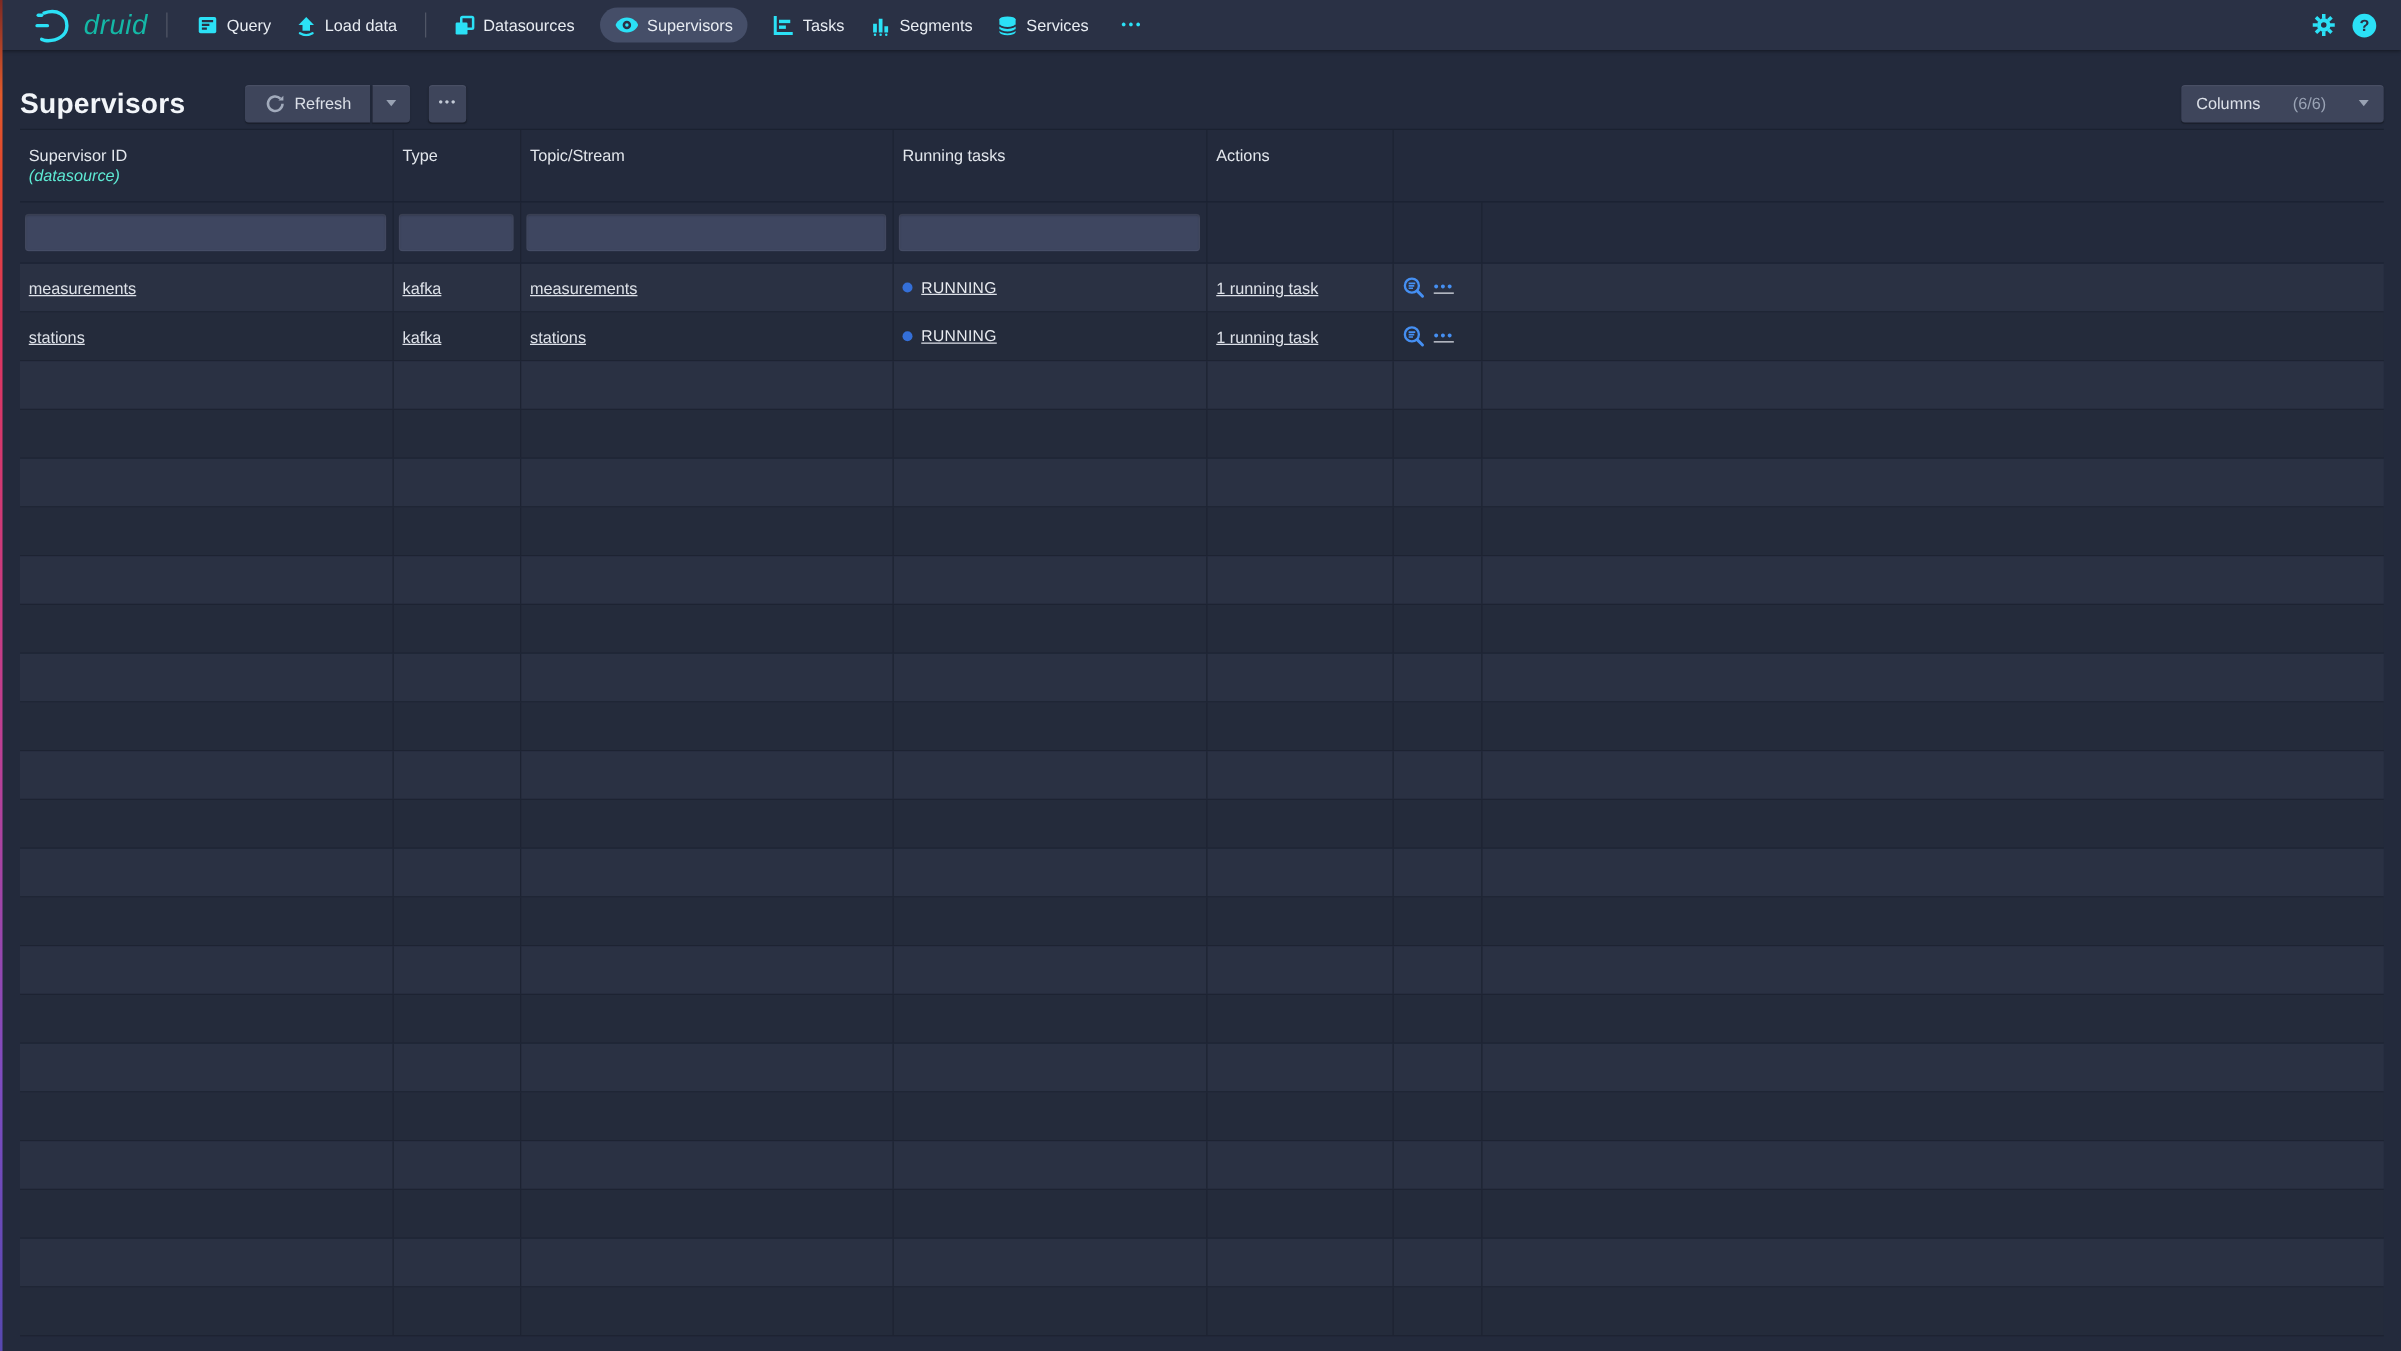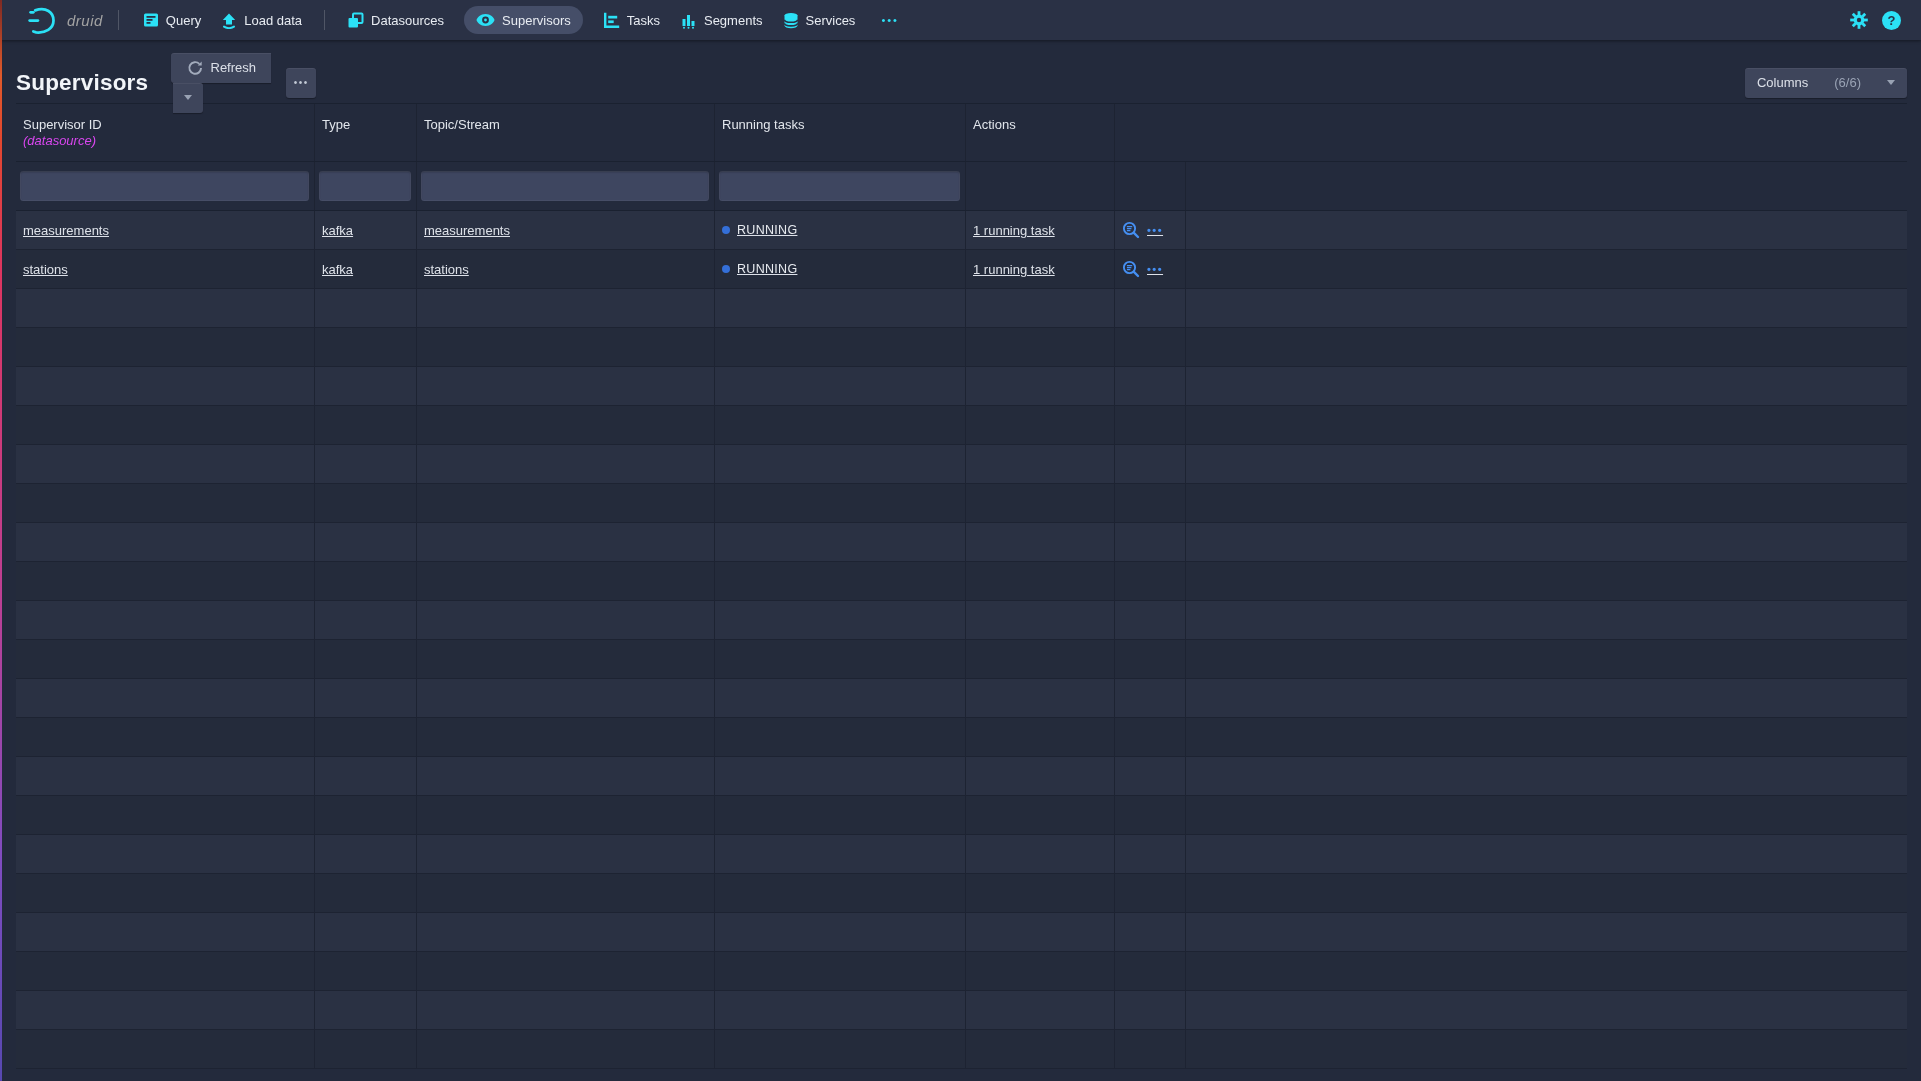--- a/index.html
+++ b/index.html
@@ -14,58 +14,58 @@
   html,body{width:1921px;height:1081px;overflow:hidden;}
   body{background:var(--page-bg);font-family:"Liberation Sans","DejaVu Sans",sans-serif;color:var(--t);font-size:13px;}
 
   .edge-strip{position:fixed;left:0;top:0;width:2px;height:100%;z-index:99;
     background:linear-gradient(180deg,#7e2a23 0%,#e05a2b 7%,#e2472f 13%,#dd3560 25%,#bd3f93 55%,#7e4cc0 80%,#5748b0 100%);}
 
   
   .nav{height:40px;background:var(--nav-bg);display:flex;align-items:center;
     padding:0 20px 0 26px;box-shadow:0 1px 3px rgba(0,0,0,.45);position:relative;z-index:5;}
   .logo{display:flex;align-items:center;gap:8px;}
-  .logo-text{color:#a3a3a3;font-size:15px;letter-spacing:.5px;font-style:italic;font-weight:400;}
+  .logo-text{color:#14b8a6;font-size:22px;letter-spacing:.5px;font-style:italic;font-weight:400;}
   .nav-divider{width:1px;height:20px;background:rgba(255,255,255,.18);margin:0 14px 0 15px;}
   .nav-divider.second{margin:0 12px;}
   .nav-item{display:flex;align-items:center;gap:7px;padding:0 10px;height:28px;border-radius:14px;
     color:#e8ecf2;cursor:pointer;white-space:nowrap;}
   .nav-item.active{background:var(--pill-bg);padding:0 12px;margin:0 10px;}
   .nav-item .ni{display:flex;align-items:center;}
   .nav-more{color:var(--cyan);font-size:11px;letter-spacing:2px;padding:0 8px;margin-left:8px;cursor:pointer;}
   .nav-right{margin-left:auto;display:flex;align-items:center;gap:13px;}
   .help-circle{width:19px;height:19px;border-radius:50%;background:var(--cyan);color:var(--nav-bg);
     font-weight:bold;font-size:13px;display:flex;align-items:center;justify-content:center;cursor:pointer;}
   .gear{cursor:pointer;display:flex;align-items:center;}
 
   
   .view{padding:0 14px 0 16px;}
   .view-header{margin-top:22px;height:41px;display:flex;align-items:center;}
   .page-title{font-size:22.5px;font-weight:bold;color:var(--t-bright);letter-spacing:.2px;}
   .btn{height:30px;background:var(--btn-bg);border:none;border-radius:3px;color:#dce0e8;
     font-size:13px;display:inline-flex;align-items:center;justify-content:center;cursor:pointer;
     box-shadow:inset 0 1px 0 rgba(255,255,255,.06),0 1px 1px rgba(0,0,0,.3);
     font-family:inherit;}
-  .btn-group{display:flex;margin-left:23px;flex-direction:column;}
+  .btn-group{display:flex;margin-left:48px;}
   .btn-refresh{width:100px;gap:8px;border-radius:3px 0 0 3px;}
   .btn-caret{width:30px;border-radius:0 3px 3px 0;margin-left:2px;}
   .btn-more{width:30px;margin-left:15px;color:#c3cad6;font-size:10px;letter-spacing:1.5px;}
   .caret-down{width:0;height:0;border-left:4.5px solid transparent;border-right:4.5px solid transparent;
     border-top:5px solid #99a2b3;}
   .btn-columns{margin-left:auto;padding:0 12px;gap:26px;}
   .btn-columns .count{color:var(--t-dim);}
 
   
   .grid{display:grid;grid-template-columns:299px 102px 298px 251px 149px 71px 1fr;}
   .table{width:1891px;}
   .cell{overflow:hidden;white-space:nowrap;}
   .bordered{border-right:1px solid var(--line);}
   .thead{height:59px;border-top:1px solid var(--hline);border-bottom:1px solid var(--hline);}
   .th{padding:13px 8px 0 7px;color:#e2e6ec;line-height:16px;cursor:pointer;}
-  .th .sub{font-style:italic;color:#d946ef;}
+  .th .sub{font-style:italic;color:#5eead4;}
   .tfilter{height:49px;border-bottom:1px solid var(--hline);}
   .tfilter .cell{padding:9px 5px 0 4px;}
   .tfilter input{width:100%;height:30px;background:var(--filter-bg);border:none;border-radius:3px;
     box-shadow:inset 0 0 0 1px rgba(255,255,255,.05),inset 0 1px 2px rgba(0,0,0,.35);
     color:var(--t);font-family:inherit;font-size:13px;padding:0 8px;outline:none;}
   .t-row{height:39px;border-bottom:1px solid var(--line);background:var(--row-even);text-decoration:underline;}
   .tbody .t-row:nth-child(odd){background:var(--row-odd);}
   .t-row .cell{display:flex;align-items:center;padding:0 8px 0 7px;color:#dee2e9;}
   .status-dot{width:8px;height:8px;border-radius:50%;background:var(--dot);margin-right:7px;flex:0 0 auto;}
   .status-text{letter-spacing:.3px;font-size:12.5px;color:#e8ebf0;}

